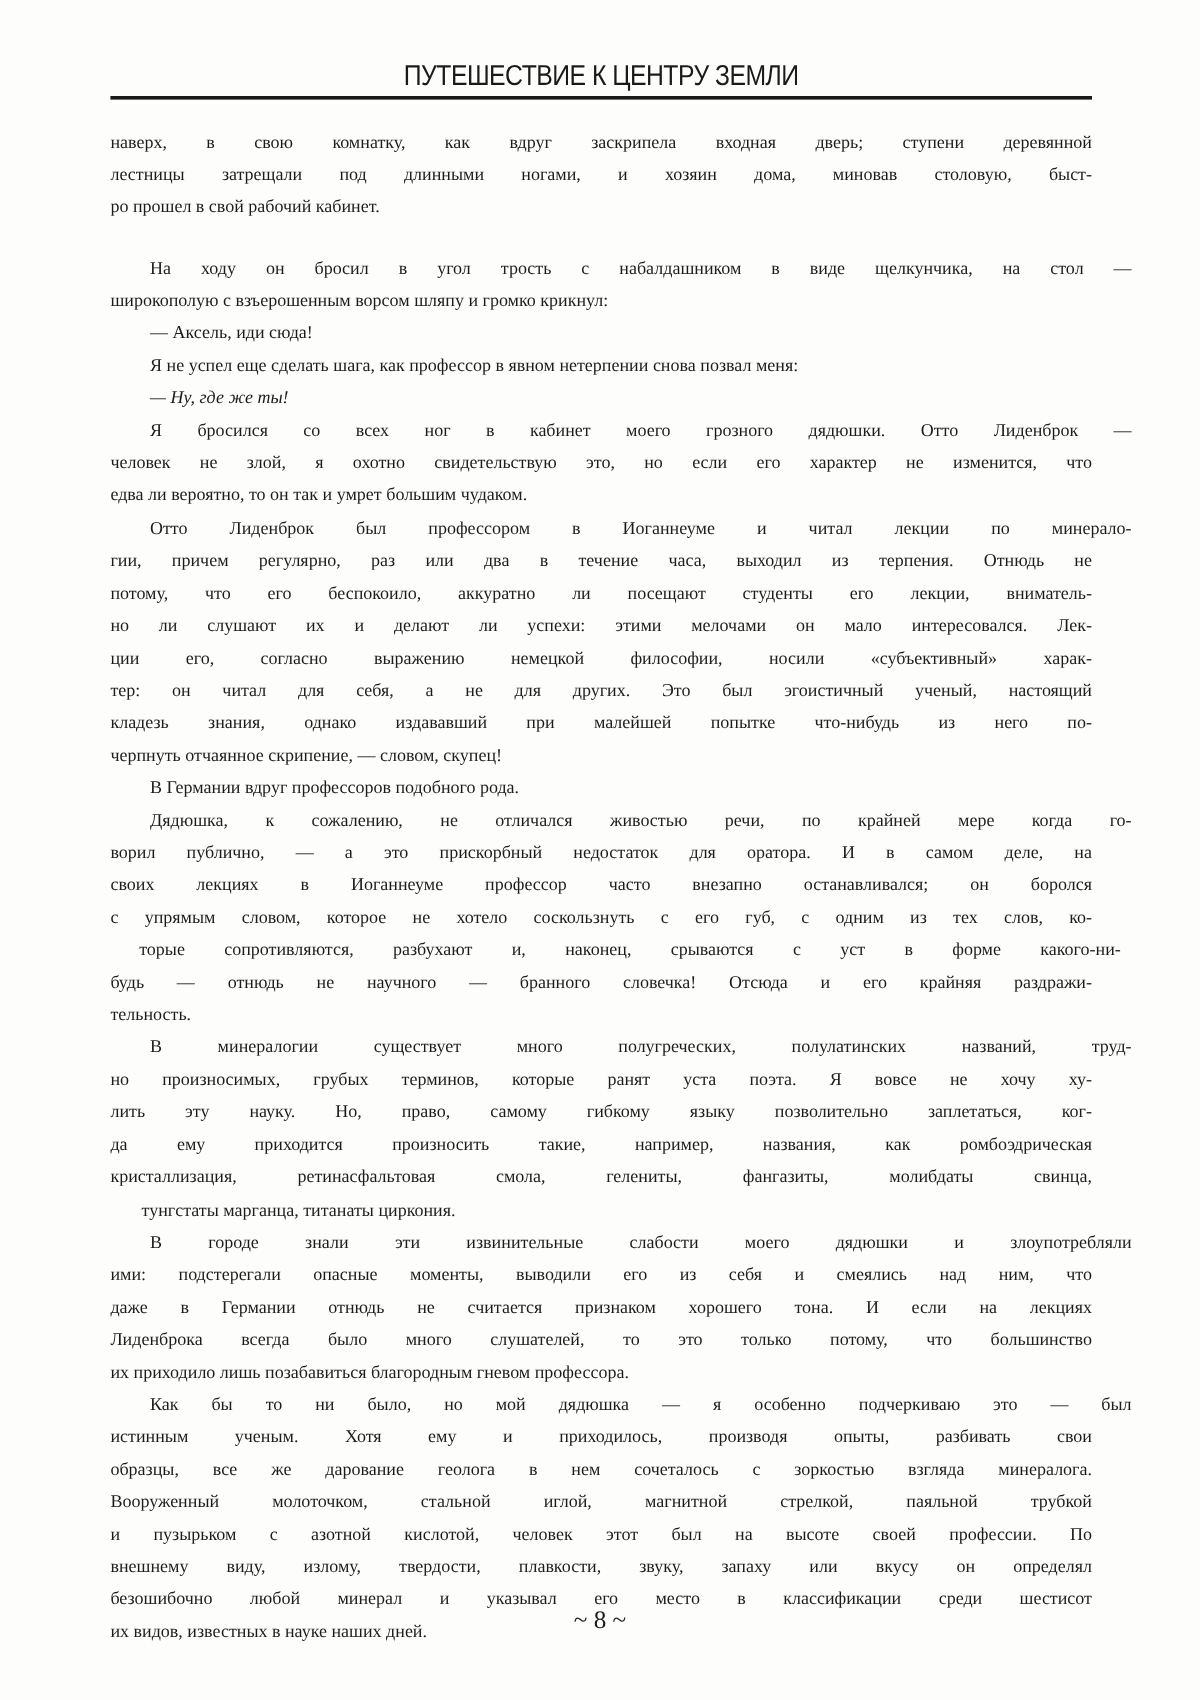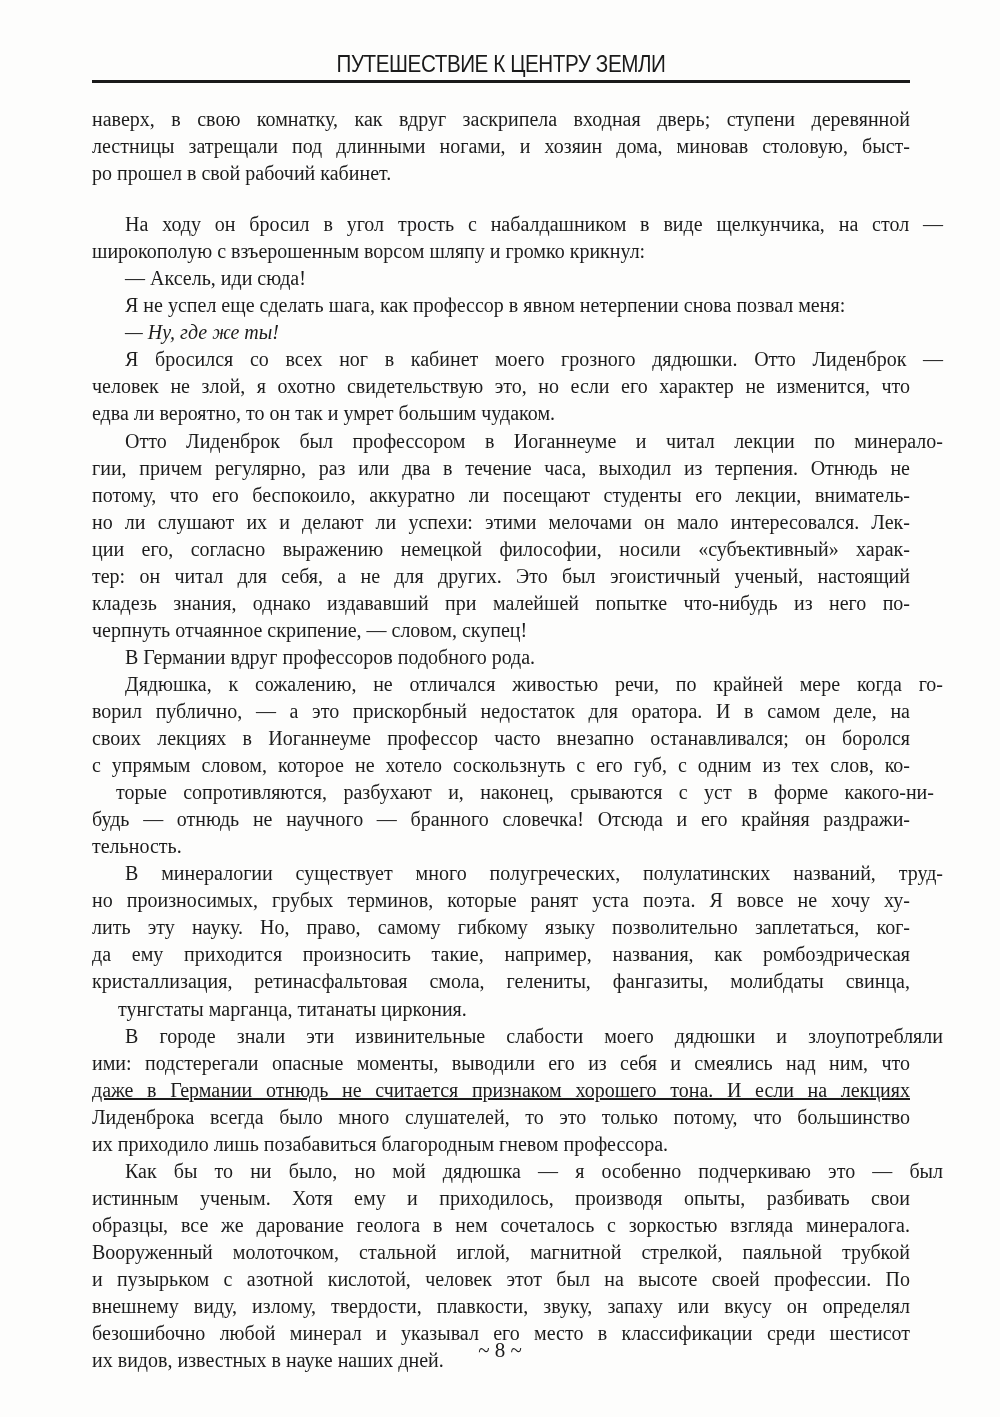--- a/index.html
+++ b/index.html
@@ -39,21 +39,21 @@
       width: 818px;
       height: 3px;
       background: #1a1a1a;
     }
     .body-text {
       position: absolute;
       left: 92px;
       top: 106px;
       width: 818px;
       font-family: "Liberation Serif", "DejaVu Serif", serif;
-      font-size: 20px;
+      font-size: 15px;
       line-height: 27.05px;
       color: #1c1c1c;
     }
     .line {
       display: block;
       white-space: nowrap;
       text-align: justify;
       text-align-last: justify;
       height: 27.05px;
     }
@@ -131,21 +131,21 @@
         <span class="line indent" style="display: block; width: 818px;">В минералогии существует много полугреческих, полулатинских названий, труд-</span>
         <span class="line" style="display: block; width: 818px;">но произносимых, грубых терминов, которые ранят уста поэта. Я вовсе не хочу ху-</span>
         <span class="line" style="display: block; width: 818px;">лить эту науку. Но, право, самому гибкому языку позволительно заплетаться, ког-</span>
         <span class="line" style="display: block; width: 818px;">да ему приходится произносить такие, например, названия, как ромбоэдрическая</span>
         <span class="line" style="display: block; width: 818px;">кристаллизация, ретинасфальтовая смола, гелениты, фангазиты, молибдаты свинца,</span>
         <span class="line last" style="display: block; width: 818px; margin-left: 26px;">тунгстаты марганца, титанаты циркония.</span>
       </div>
       <div>
         <span class="line indent" style="display: block; width: 818px;">В городе знали эти извинительные слабости моего дядюшки и злоупотребляли</span>
         <span class="line" style="display: block; width: 818px;">ими: подстерегали опасные моменты, выводили его из себя и смеялись над ним, что</span>
-        <span class="line" style="display: block; width: 818px; text-decoration: underline;">даже в Германии отнюдь не считается признаком хорошего тона. И если на лекциях</span>
+        <span class="line" style="display: block; width: 818px;">даже в Германии отнюдь не считается признаком хорошего тона. И если на лекциях</span>
         <span class="line" style="display: block; width: 818px;">Лиденброка всегда было много слушателей, то это только потому, что большинство</span>
         <span class="line last" style="display: block; width: 818px;">их приходило лишь позабавиться благородным гневом профессора.</span>
       </div>
       <div>
         <span class="line indent" style="display: block; width: 818px;">Как бы то ни было, но мой дядюшка — я особенно подчеркиваю это — был</span>
         <span class="line" style="display: block; width: 818px;">истинным ученым. Хотя ему и приходилось, производя опыты, разбивать свои</span>
         <span class="line" style="display: block; width: 818px;">образцы, все же дарование геолога в нем сочеталось с зоркостью взгляда минералога.</span>
         <span class="line" style="display: block; width: 818px;">Вооруженный молоточком, стальной иглой, магнитной стрелкой, паяльной трубкой</span>
         <span class="line" style="display: block; width: 818px;">и пузырьком с азотной кислотой, человек этот был на высоте своей профессии. По</span>
         <span class="line" style="display: block; width: 818px;">внешнему виду, излому, твердости, плавкости, звуку, запаху или вкусу он определял</span>

